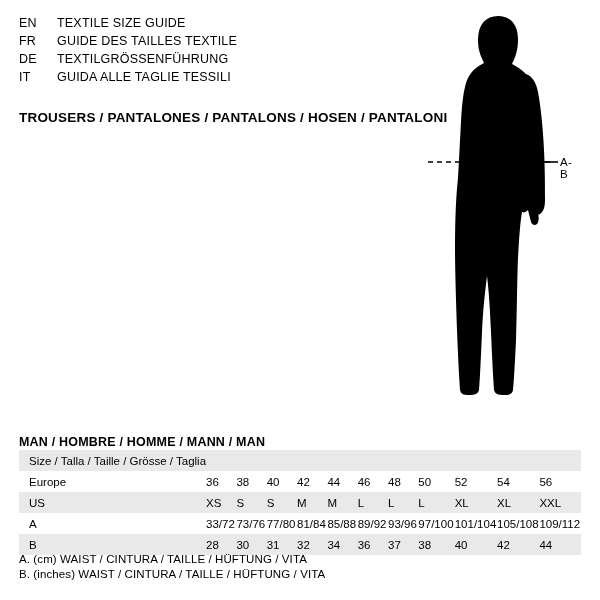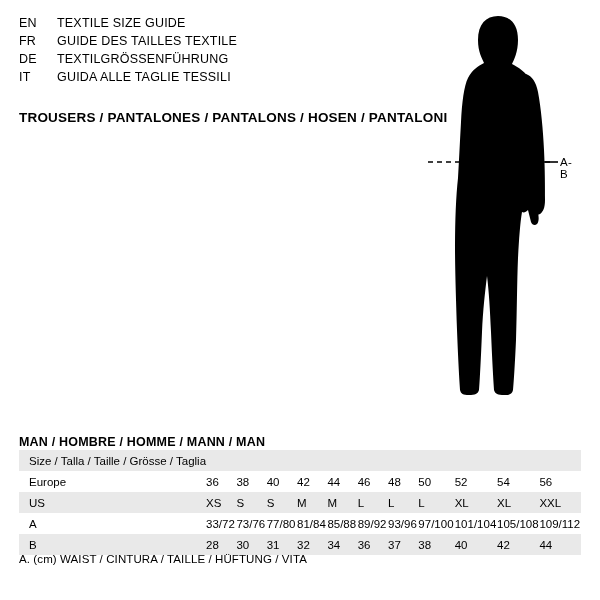--- a/index.html
+++ b/index.html
@@ -265,15 +265,16 @@
         <td class="val">38</td>
         <td class="val">40</td>
         <td class="val">42</td>
         <td class="val">44</td>
       </tr>
     </tbody>
   </table>
 
   <div class="footnotes">
     <div>A. (cm) WAIST / CINTURA / TAILLE / HÜFTUNG / VITA</div>
+    <div>B. (inches) WAIST / CINTURA / TAILLE / HÜFTUNG / VITA</div>
   </div>
 
 </div>
 
 </body></html>

